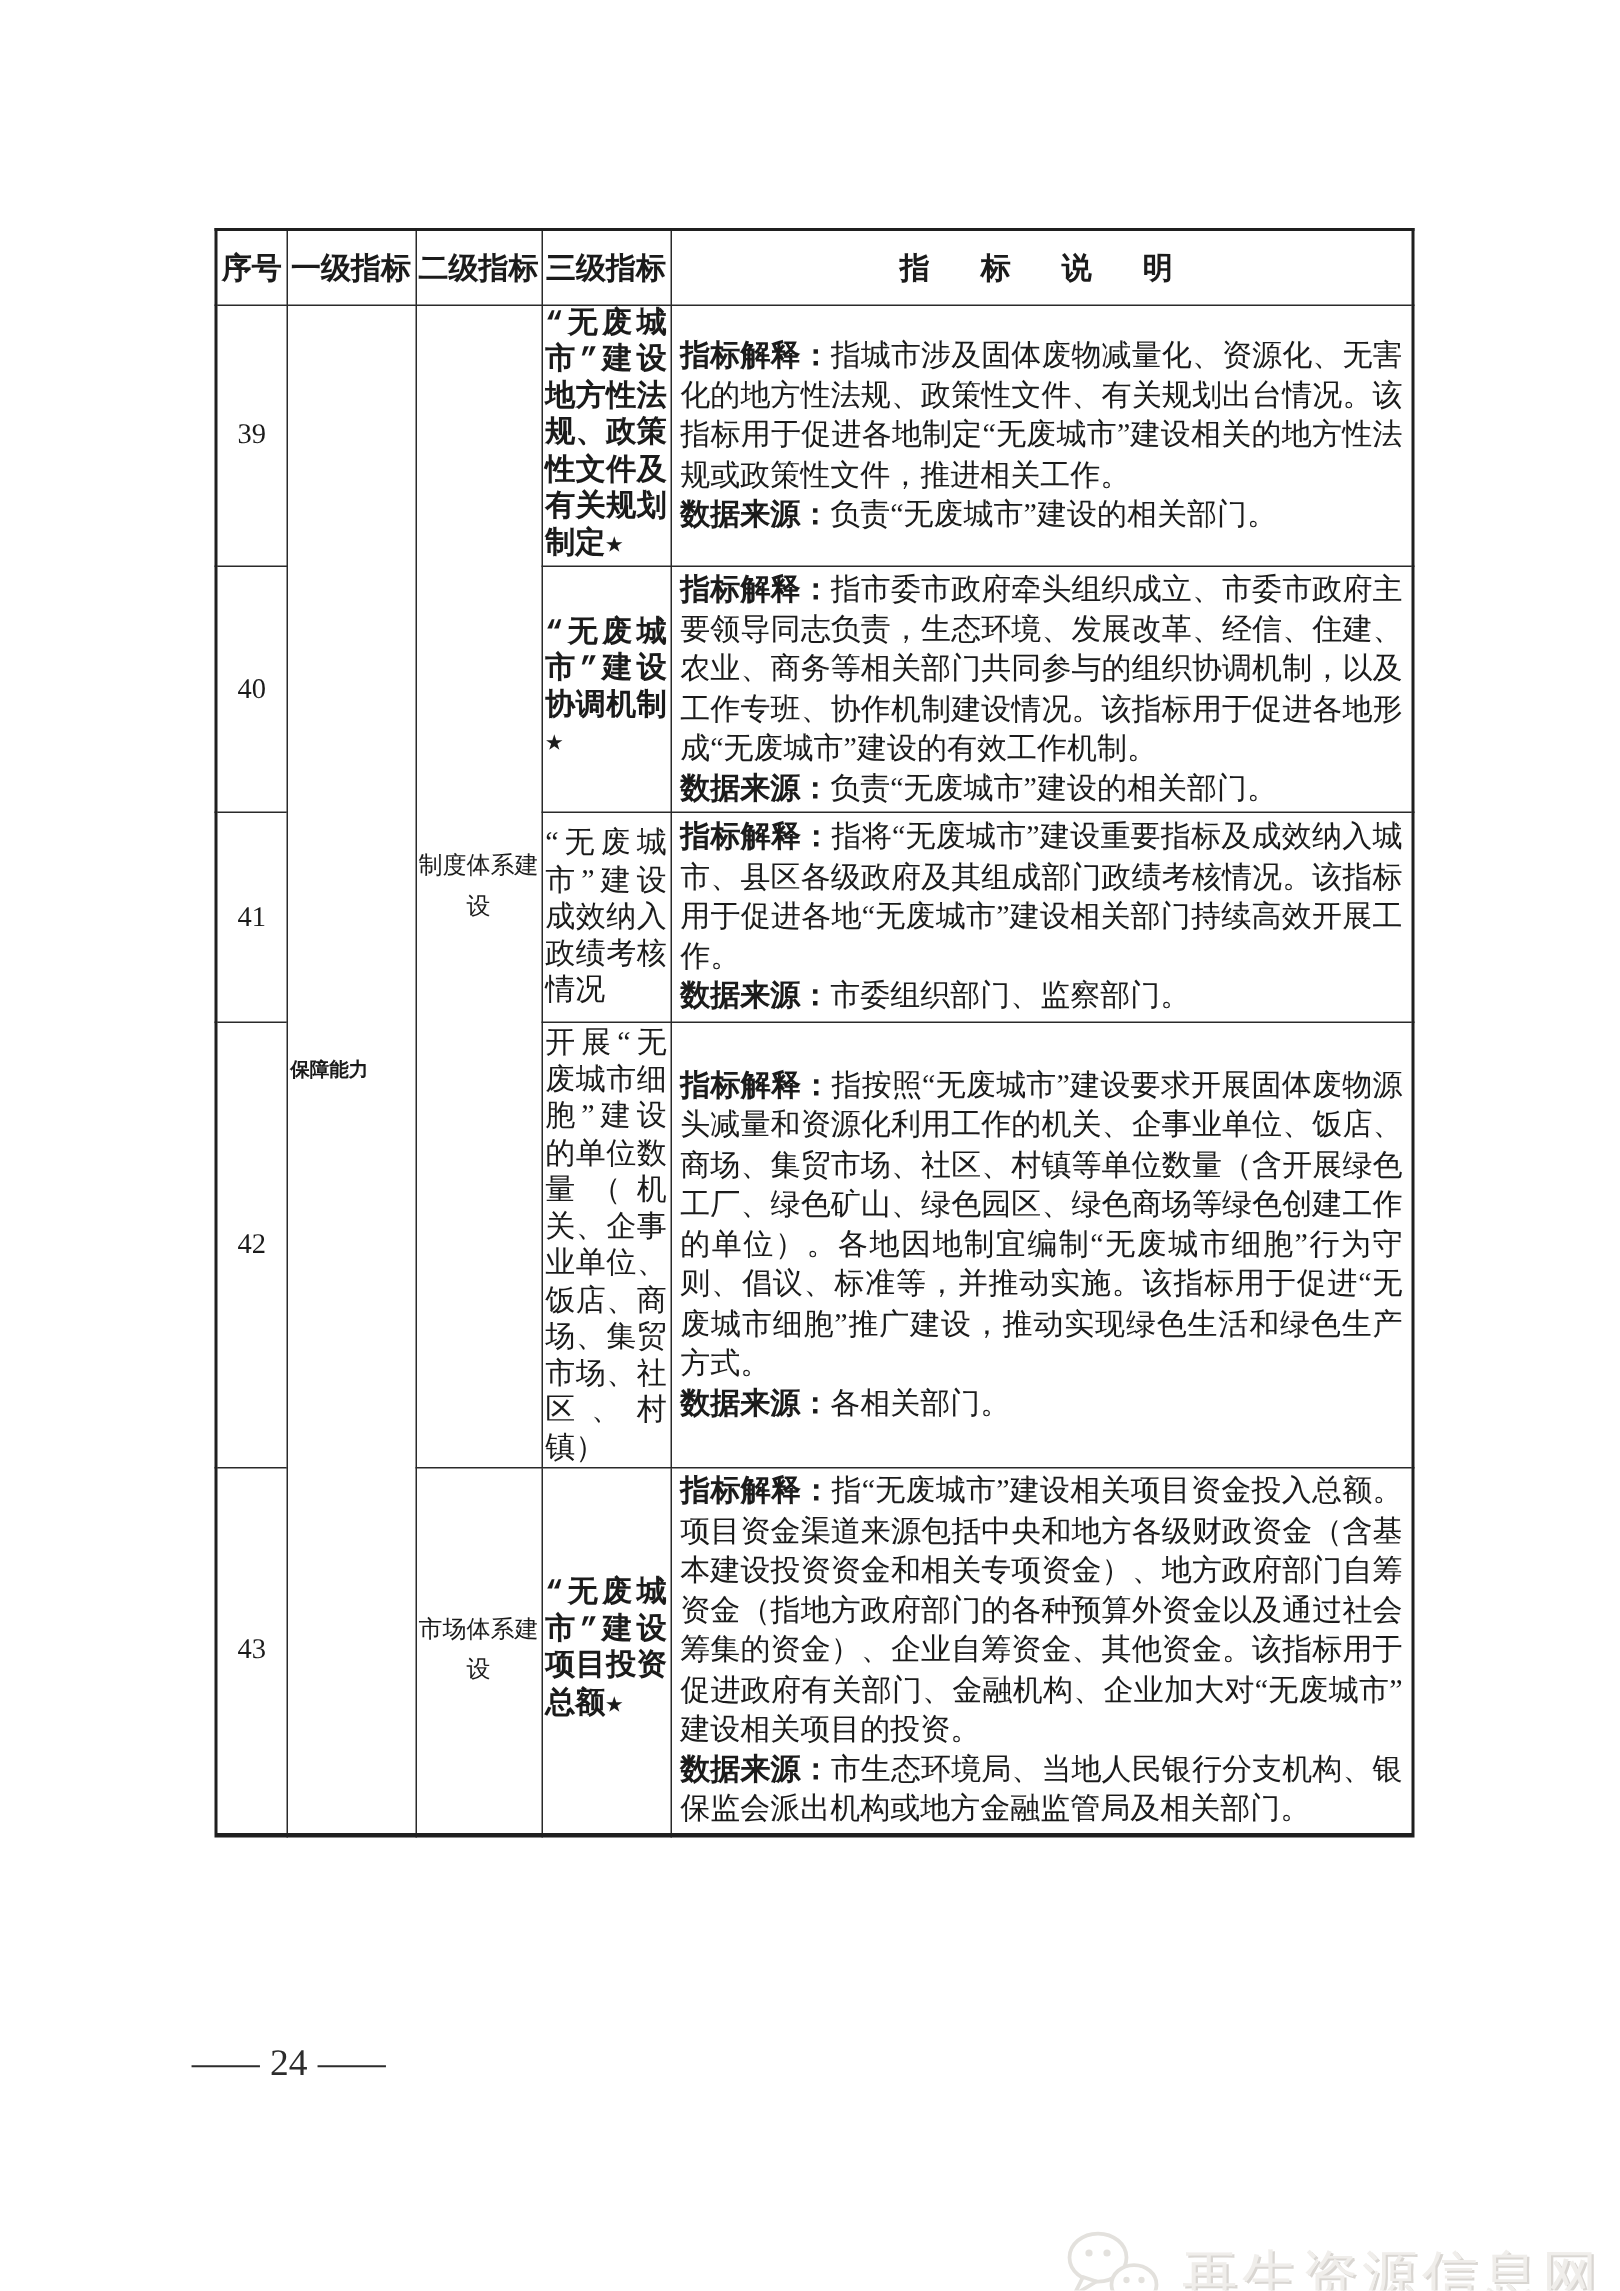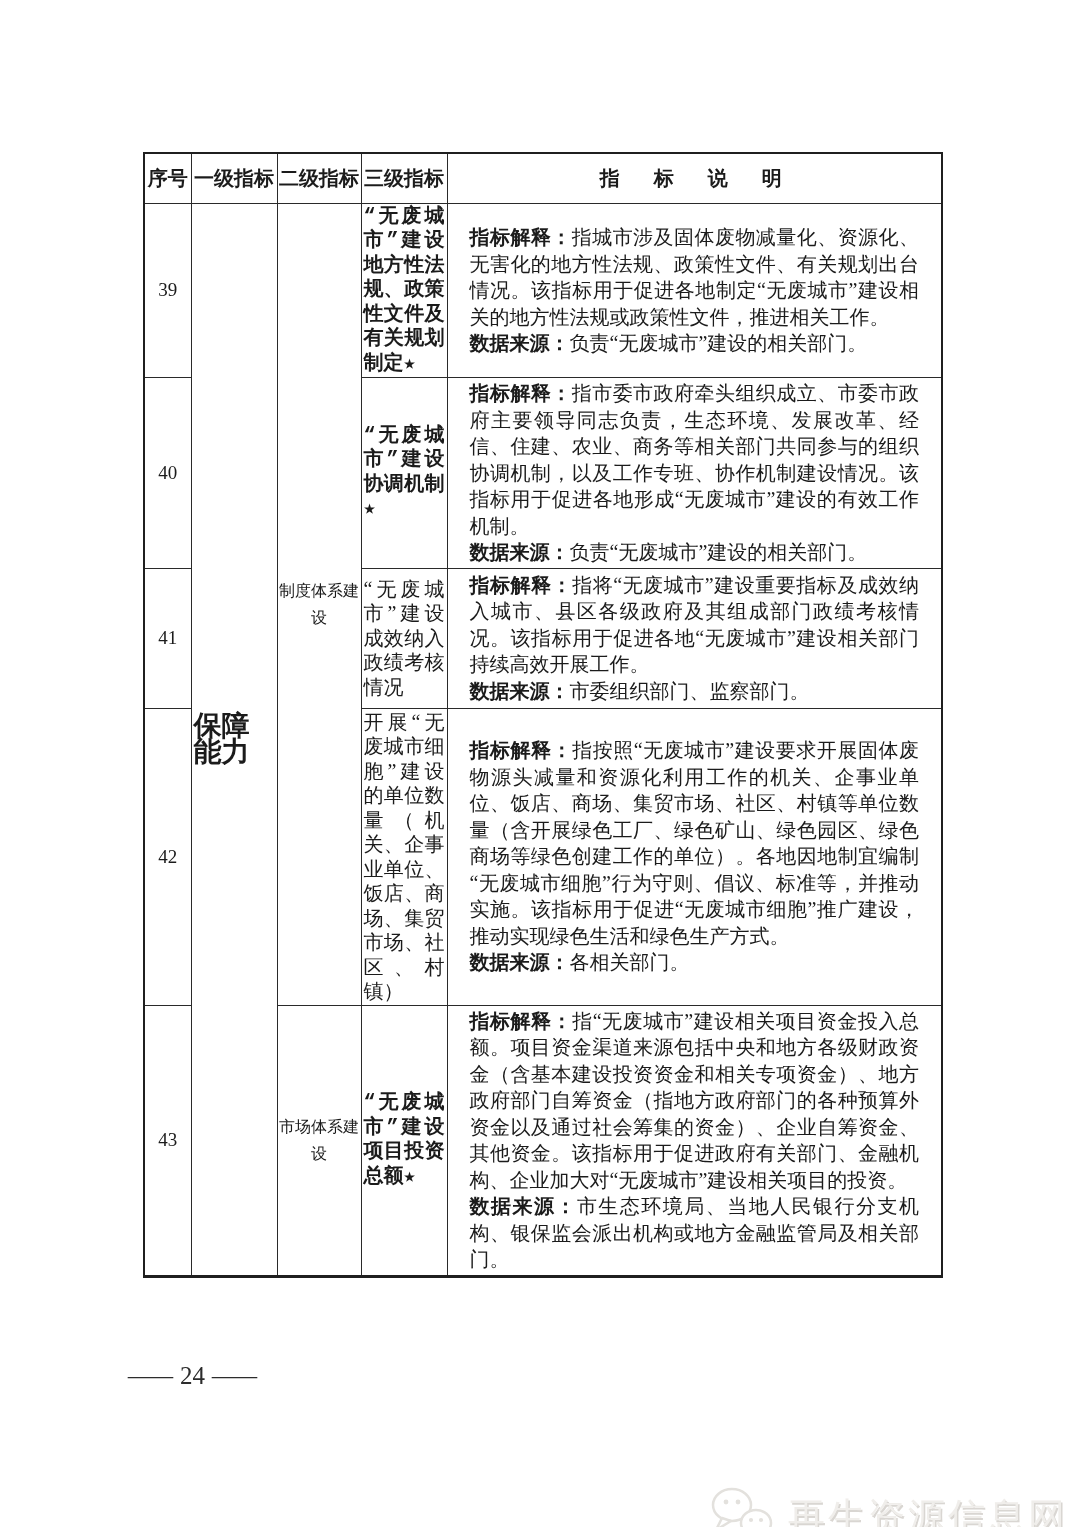--- a/index.html
+++ b/index.html
@@ -50,21 +50,21 @@
   .row-43 { height: 223px; }
 
   td.seq {
     text-align: center;
     font-size: 19px;
     padding: 0;
   }
   td.l1 {
     font-family: "Liberation Sans", "DejaVu Sans", sans-serif;
     font-weight: 700;
-    font-size: 28px;
+    font-size: 13px;
     line-height: 26px;
     padding: 0 2px;
     text-align: left;
     margin-top: 36px;
   }
   td.l2 {
     font-size: 16px;
     line-height: 27px;
     padding: 0 0;
     text-align: center;
@@ -76,21 +76,21 @@
     text-align: justify;
     text-justify: inter-character;
   }
   td.l3.hei {
     font-family: Liberation Mono, monospace;
     font-weight: 700;
   }
   td.desc {
     font-size: 20px;
     line-height: 26.5px;
-    padding: 2px 22px;
+    padding: 2px 6px;
   }
   td.desc p {
     margin: 0;
     text-align: justify;
     text-justify: inter-character;
   }
   .lbl {
     font-family: "Liberation Sans", "DejaVu Sans", sans-serif;
     font-weight: 700;
   }

